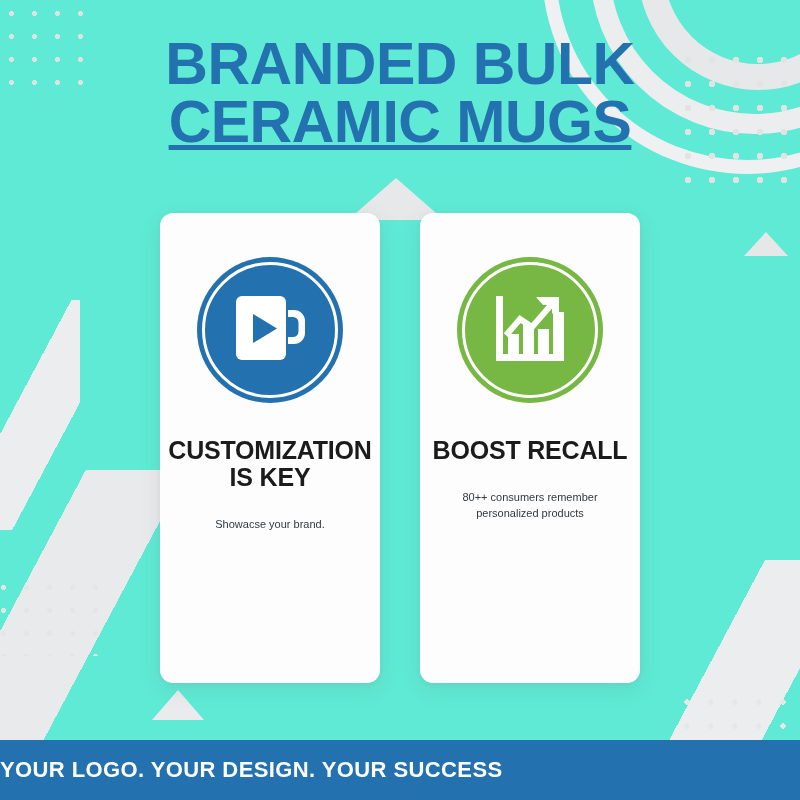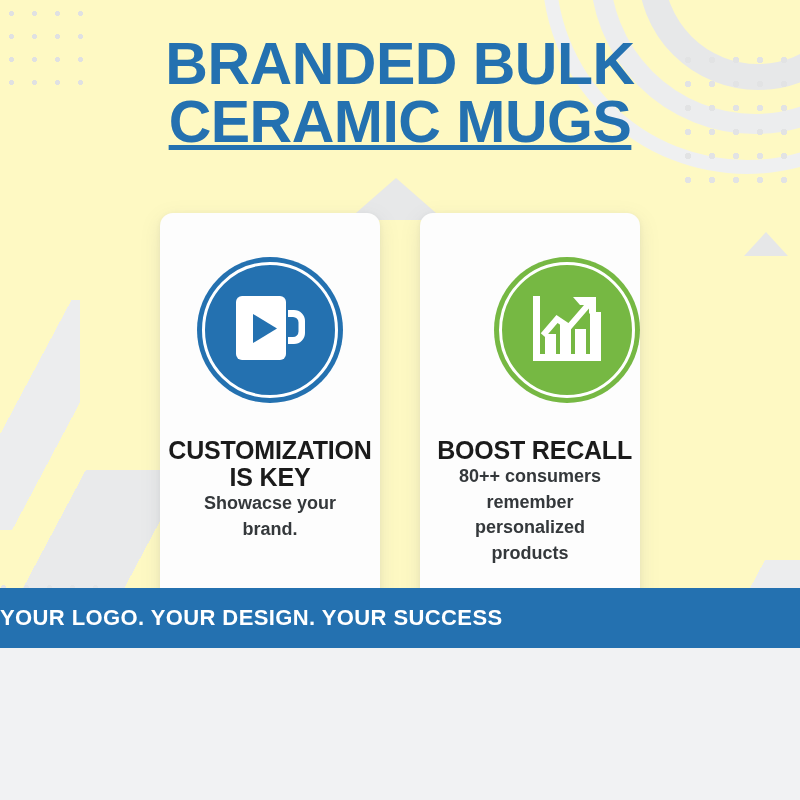--- a/index.html
+++ b/index.html
@@ -7,22 +7,22 @@
 
   html, body {
     width:800px; height:800px;
     font-family:"Liberation Sans", sans-serif;
     background:#F1F2F3;
     overflow:hidden;
   }
 
   #poster {
     position:relative;
-    width:800px; height:648px;
-    background:#fef9c3;
+    width:800px; height:800px;
+    background:#5eead4;
     overflow:hidden;
   }
 
   
   .deco { position:absolute; pointer-events:none; }
 
   .dots-tl {
     left:-4px; top:-2px; width:100px; height:100px;
     background-image:radial-gradient(#E0E1E2 2.6px, transparent 2.7px);
     background-size:23px 23px;
@@ -99,21 +99,21 @@
     display:flex; justify-content:center; gap:40px;
   }
   .card {
     width:220px; height:470px;
     background:#FDFDFD;
     border-radius:13px;
     box-shadow:0 6px 20px rgba(120,125,130,0.16), 0 1px 4px rgba(120,125,130,0.10);
     display:flex; flex-direction:column; align-items:center;
     padding-top:44px;
   }
-  .card.mid { width:220px;align-items:flex-end; }
+  .card.mid { width:220px; }
 
   
   .badge {
     width:146px; height:146px;
     border-radius:50%;
     display:flex; align-items:center; justify-content:center;
     position:relative;
   }
   .badge::after {
     content:"";
@@ -132,26 +132,26 @@
     font-size:25px;
     font-weight:bold;
     line-height:1.08;
     letter-spacing:-0.2px;
     color:#1B1B1B;
     text-align:center;
     text-transform:uppercase;
     padding:0 8px;
   }
   .card-body {
-    font-size:18px;
+    margin-top:26px;
+    font-size:11px;
     line-height:1.42;
     color:#34383B;
     text-align:center;
     padding:0 16px;
-    font-weight:bold;
   }
 
   
   .footer {
     position:absolute; left:0; bottom:0; width:800px; height:60px;
     background:#2471B0;
     display:flex; align-items:center; justify-content:flex-start;
   }
   .footer-text {
     color:#FFFFFF;

